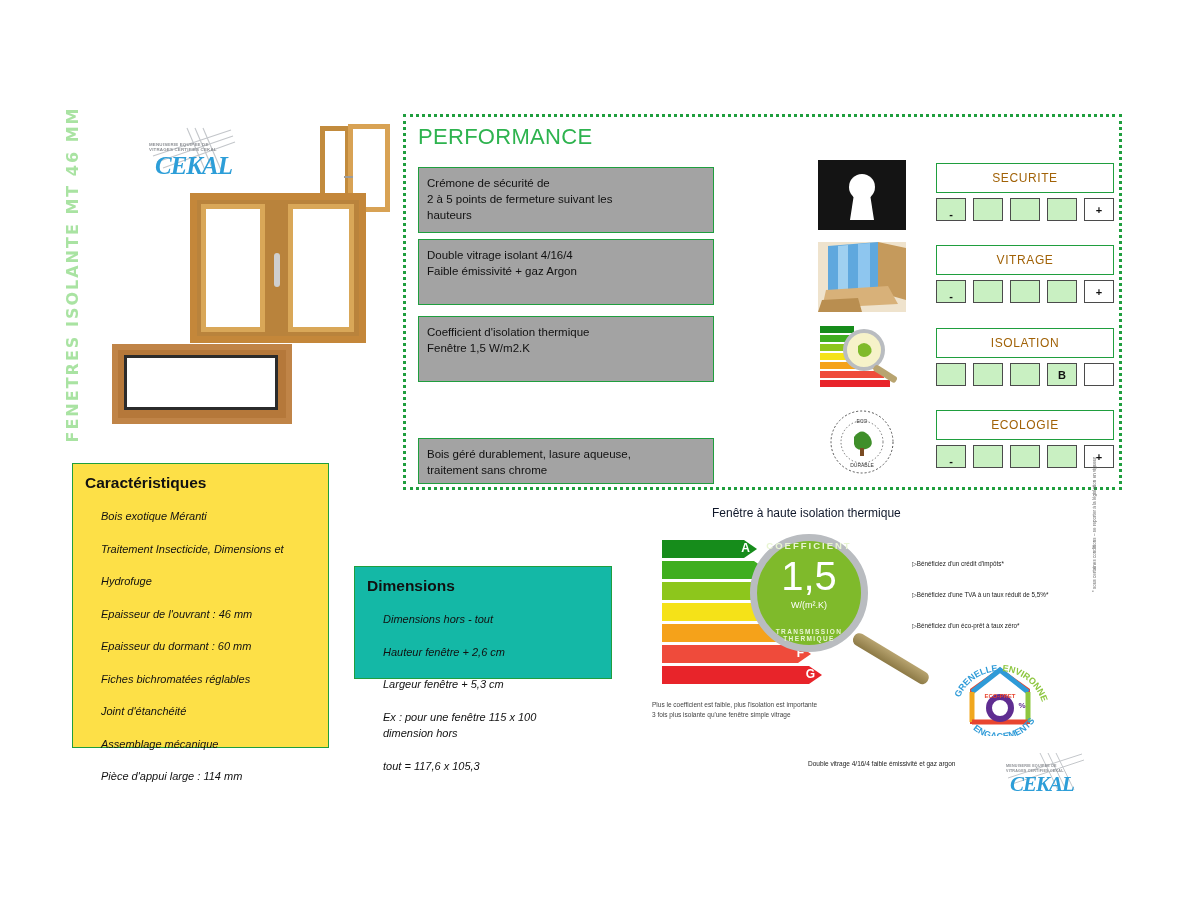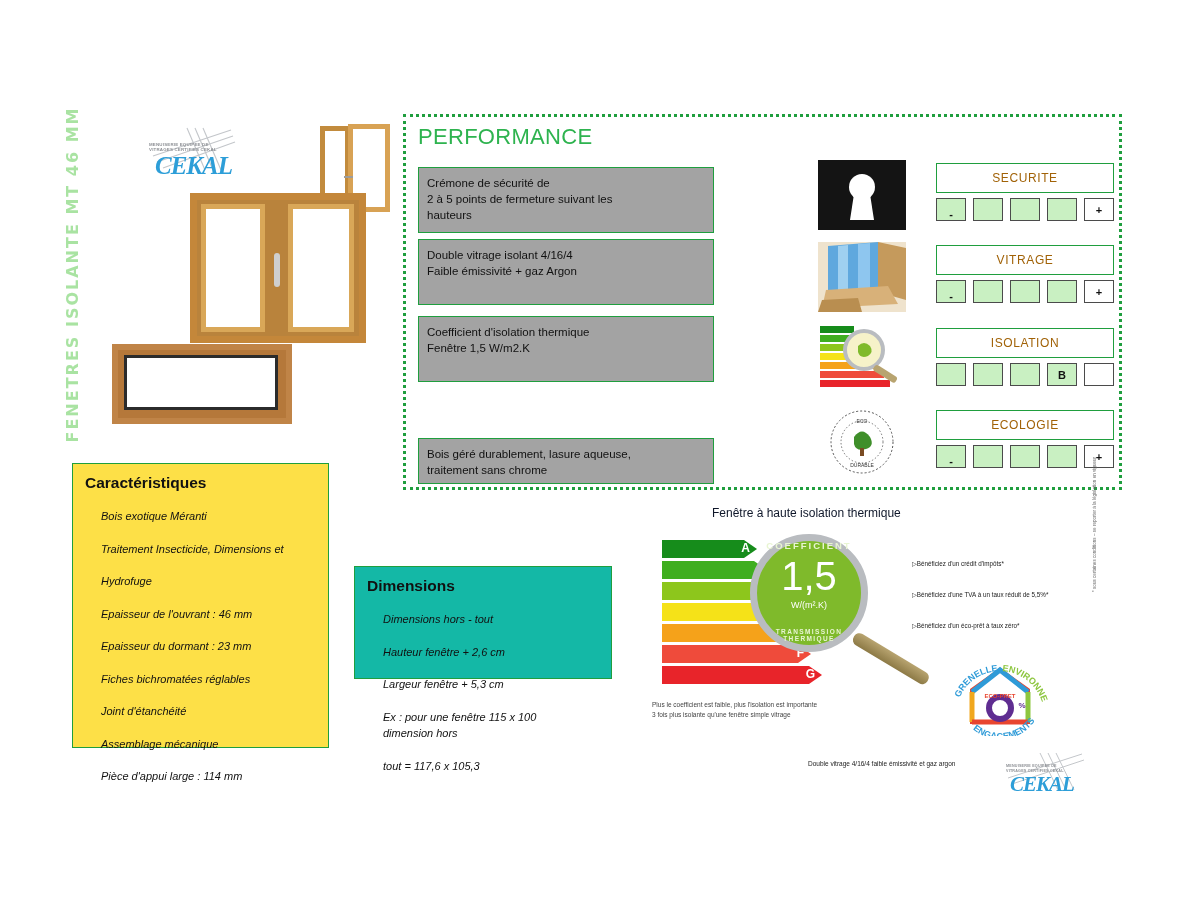--- a/index.html
+++ b/index.html
@@ -259,21 +259,21 @@
       <div class="cell empty center">+</div>
     </div>
   </div>
 
   <div class="panel" id="carac">
     <h3>Caractéristiques</h3>
     <p>Bois exotique Méranti</p>
     <p>Traitement Insecticide, Dimensions et</p>
     <p>Hydrofuge</p>
     <p class="gap">Epaisseur de l'ouvrant : 46 mm</p>
-    <p>Epaisseur du dormant : 23 mm</p>
+    <p>Epaisseur du dormant : 60 mm</p>
     <p class="gap">Fiches bichromatées réglables</p>
     <p class="gap">Joint d'étanchéité</p>
     <p class="gap">Assemblage mécanique</p>
     <p class="gap">Pièce d'appui large : 114 mm</p>
   </div>
 
   <div class="panel" id="dims">
     <h3>Dimensions</h3>
     <p>Dimensions hors - tout</p>
     <p>Hauteur fenêtre + 2,6 cm</p>

